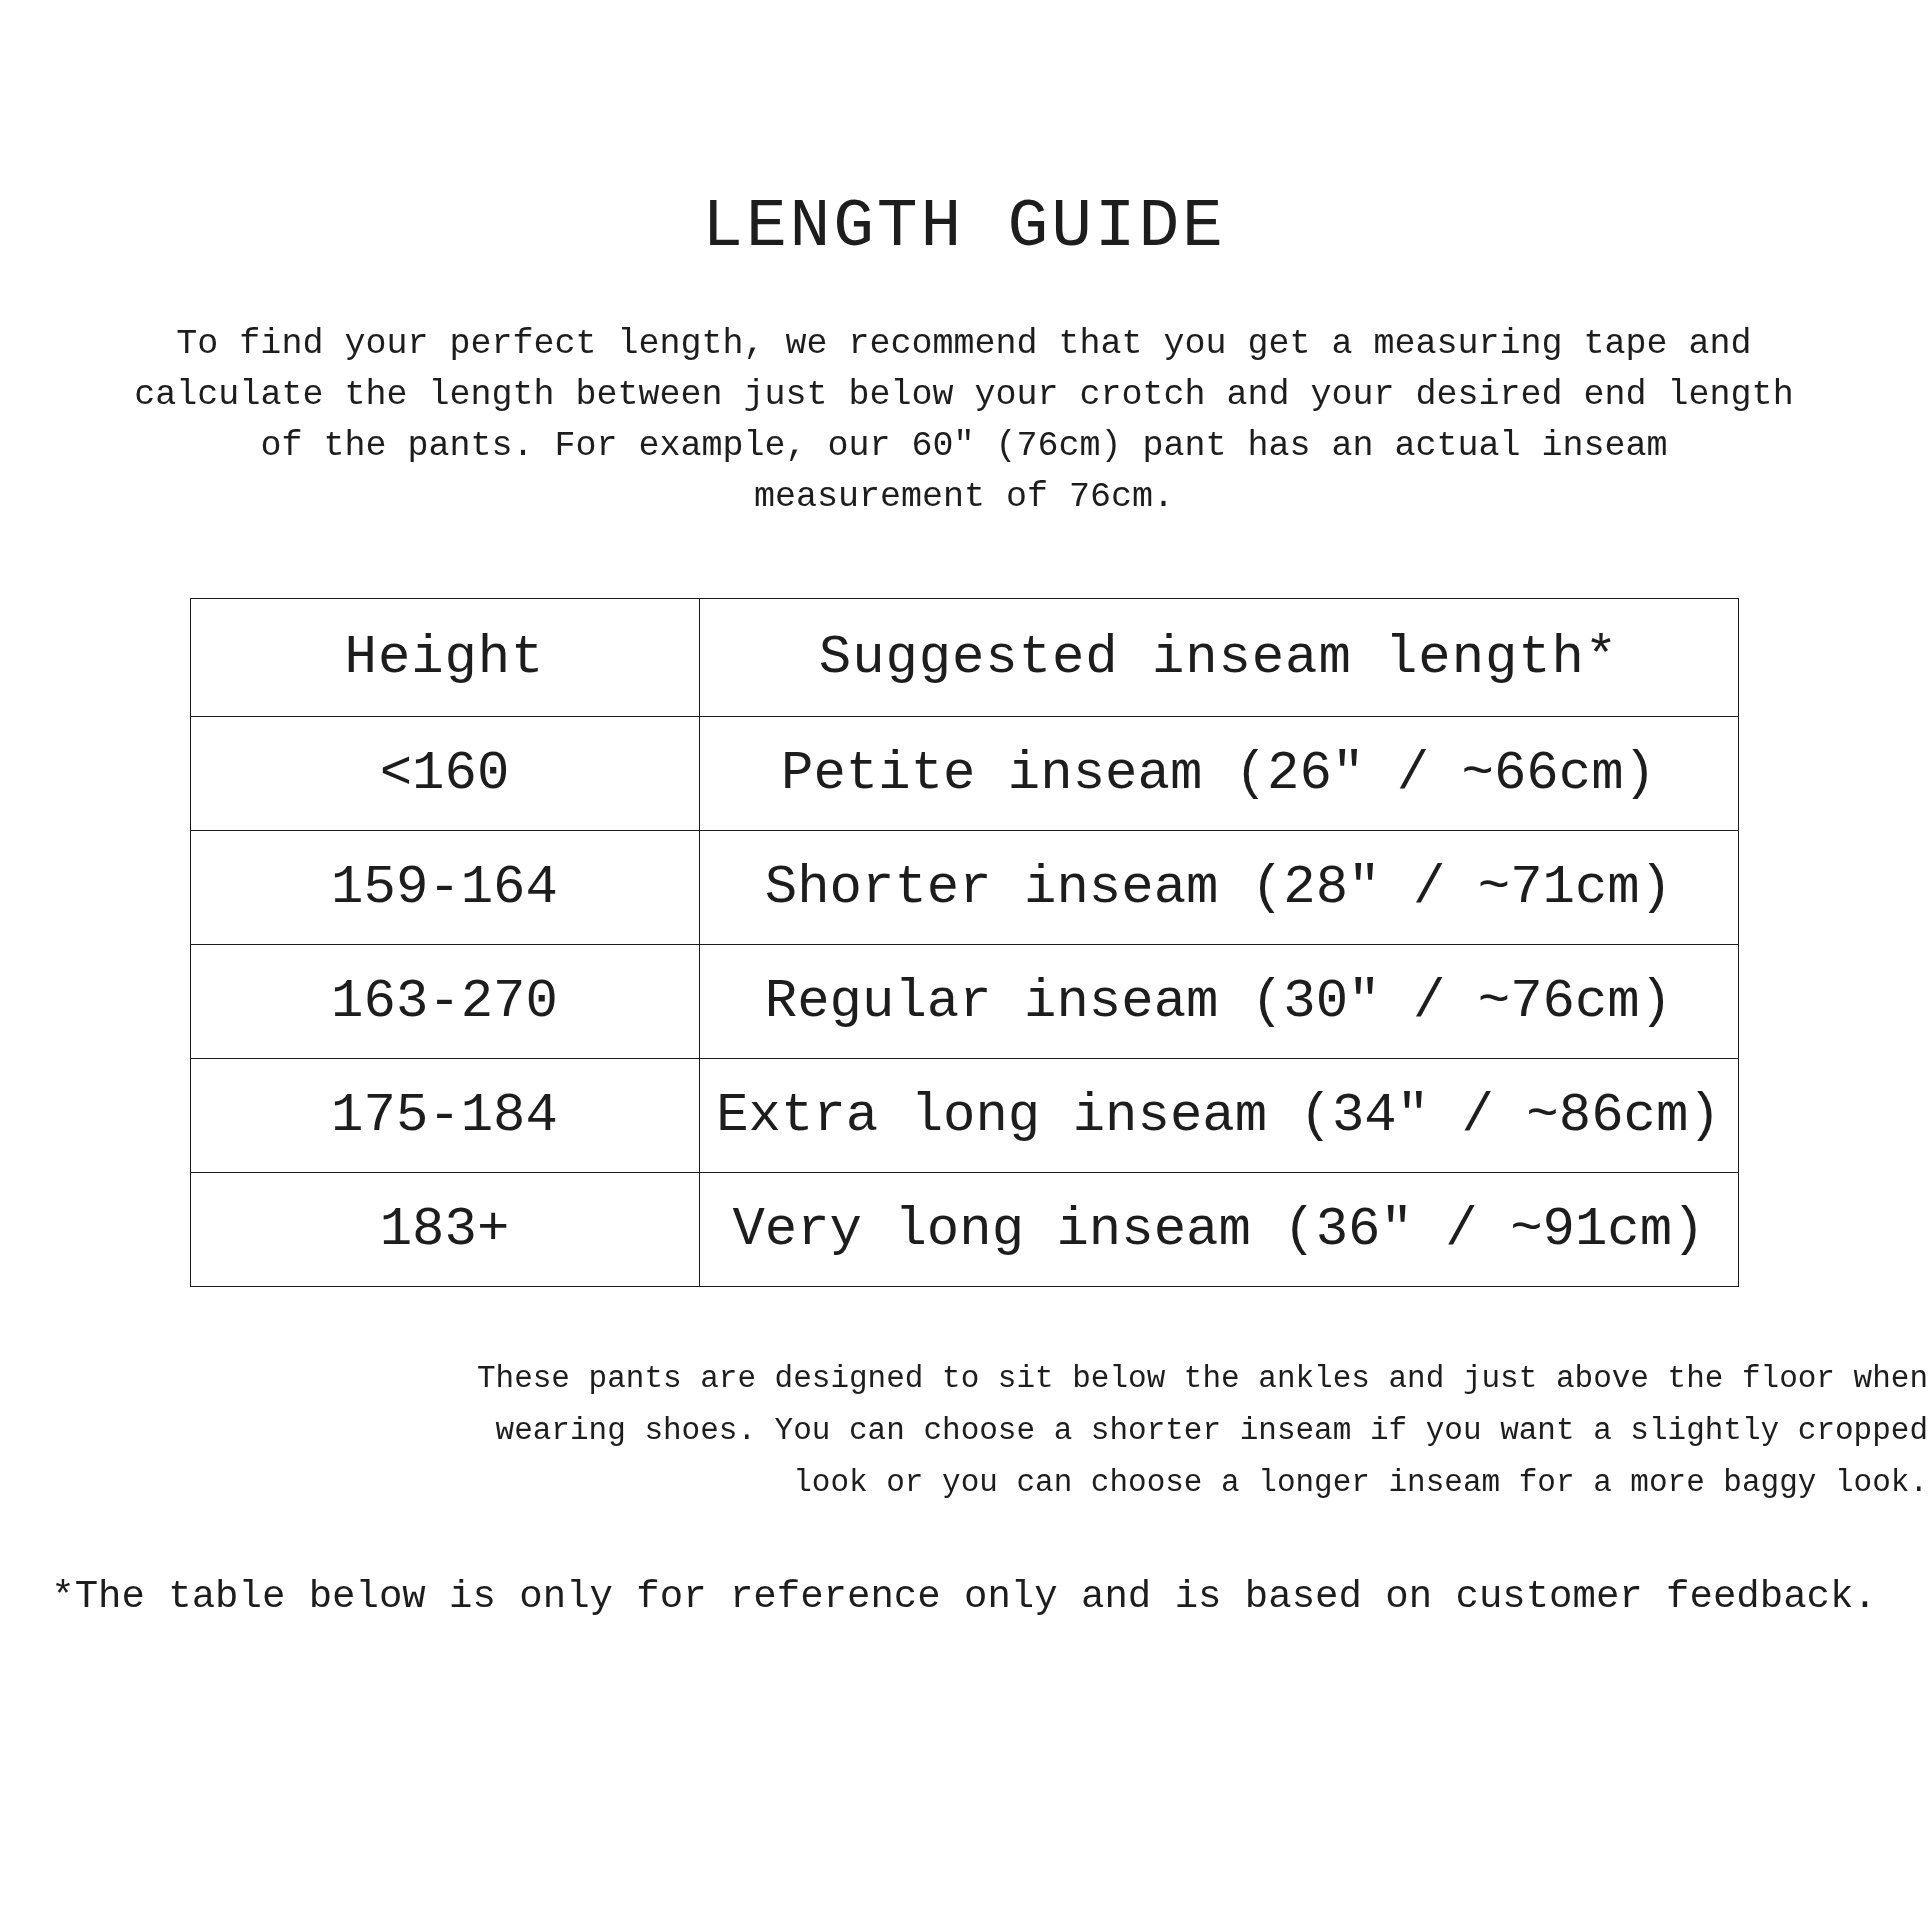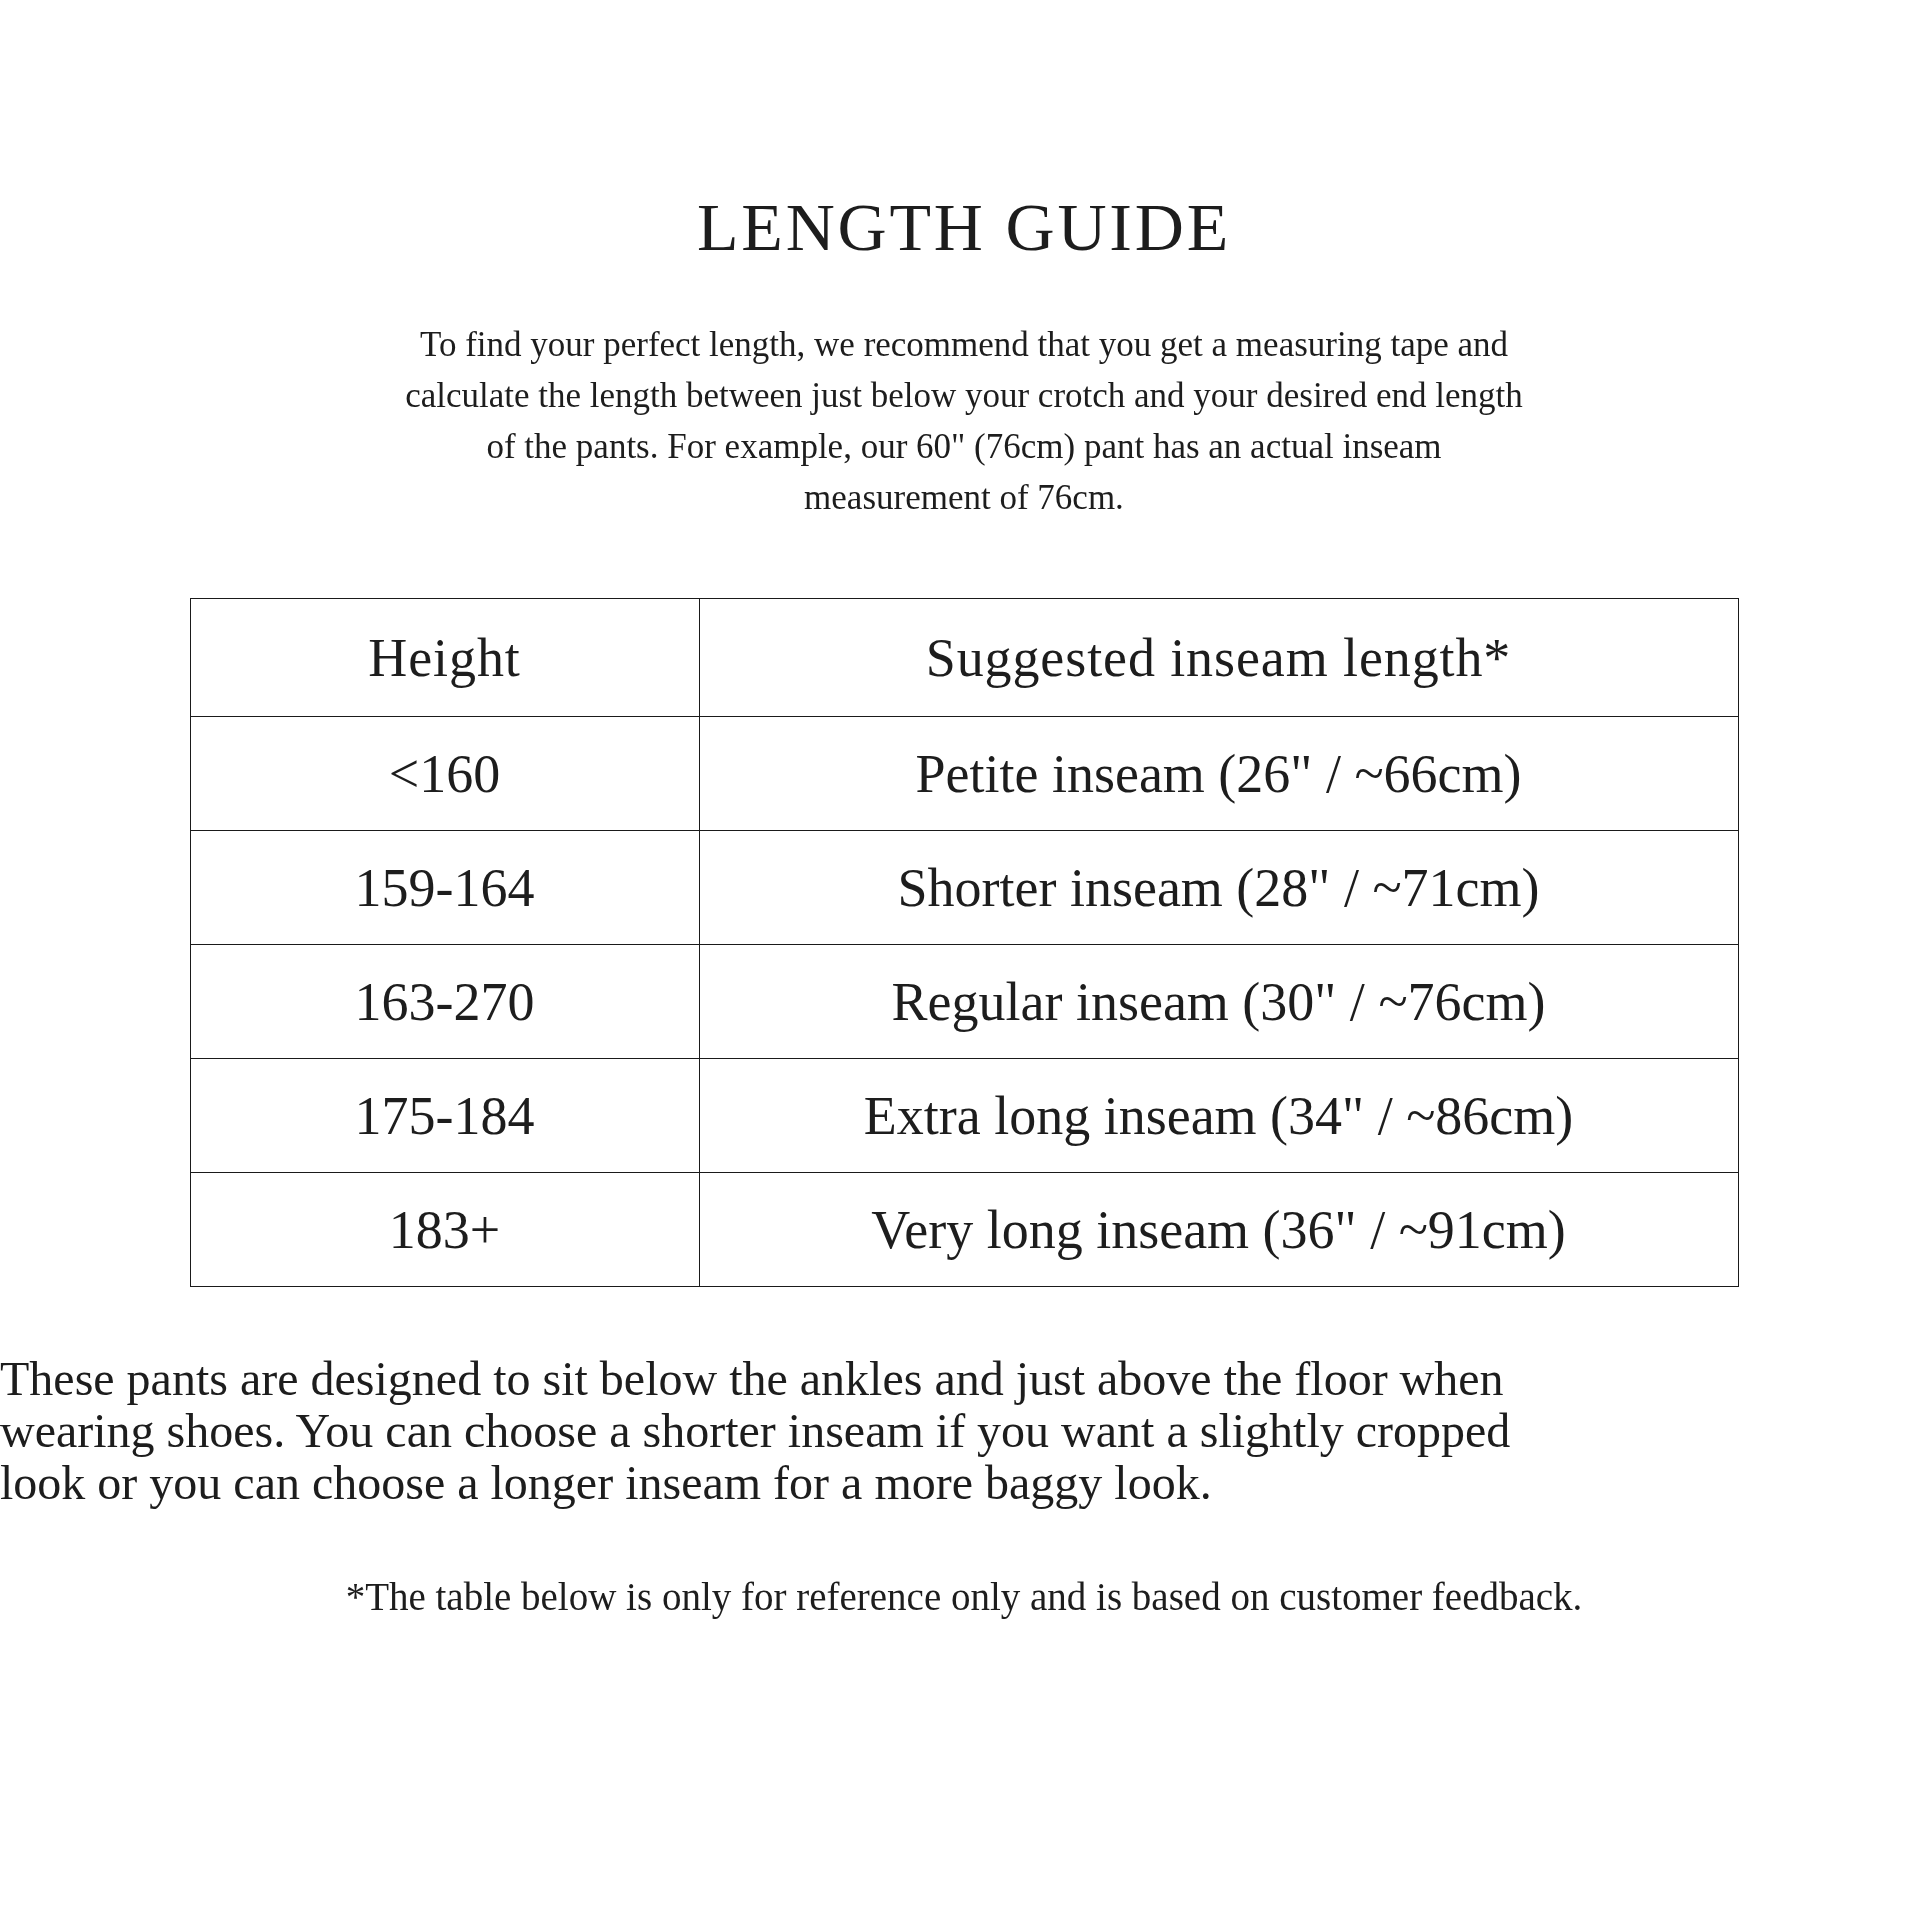--- a/index.html
+++ b/index.html
@@ -6,21 +6,21 @@
     margin: 0;
     padding: 0;
     background: #ffffff;
   }
   .page {
     position: relative;
     width: 1928px;
     height: 1928px;
     background: #ffffff;
     color: #1d1d1d;
-    font-family: Liberation Serif, serif;
+    font-family: Liberation Mono, monospace;
     overflow: hidden;
   }
   .title {
     padding-top: 188px;
     text-align: center;
     font-size: 68px;
     font-weight: 300;
     letter-spacing: 2.8px;
     line-height: 1.15;
     color: #1d1d1d;
@@ -52,22 +52,22 @@
     height: 117px;
     letter-spacing: 0.9px;
   }
   table.guide-table td {
     height: 113px;
   }
   .col-height { width: 508px; }
   .col-inseam { width: 1038px; }
   .note {
     margin-top: 66px;
-    text-align: left;
-    font-size: 48px;
+    text-align: right;
+    font-size: 31px;
     font-weight: 300;
     line-height: 52px;
     color: #1d1d1d;
   }
   .footnote {
     margin-top: 62px;
     text-align: center;
     font-size: 39px;
     font-weight: 300;
     line-height: 52px;

